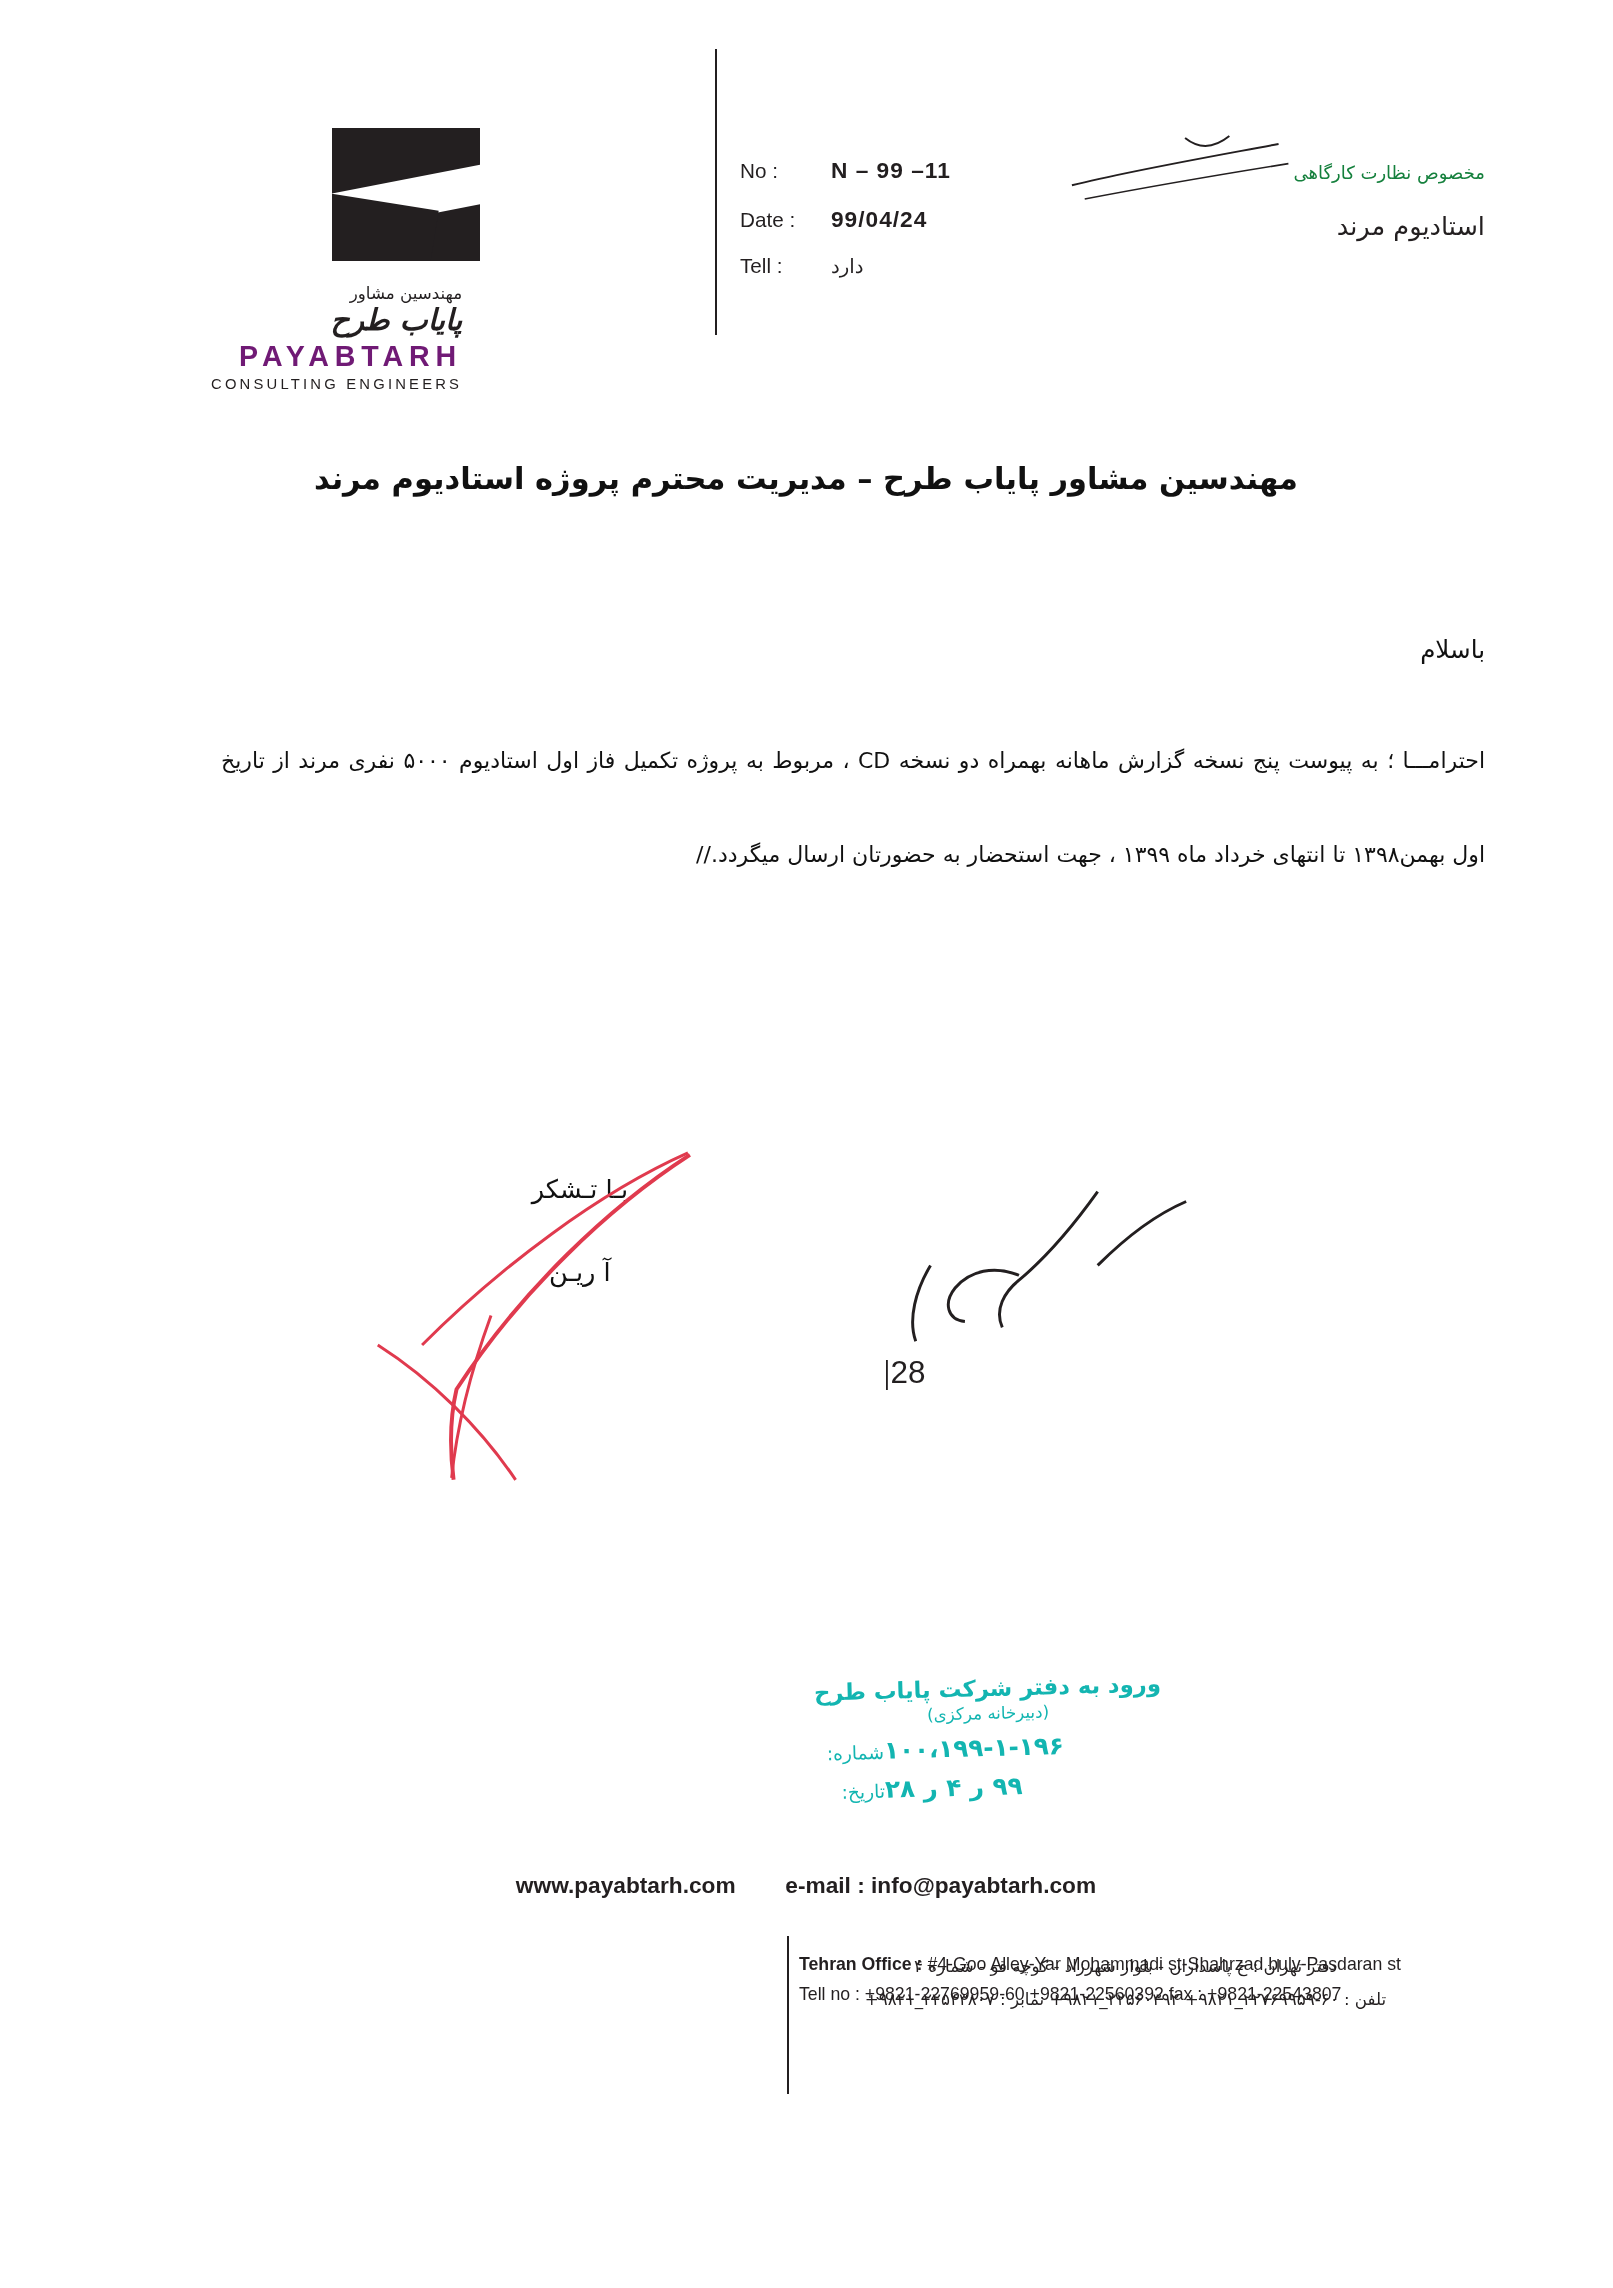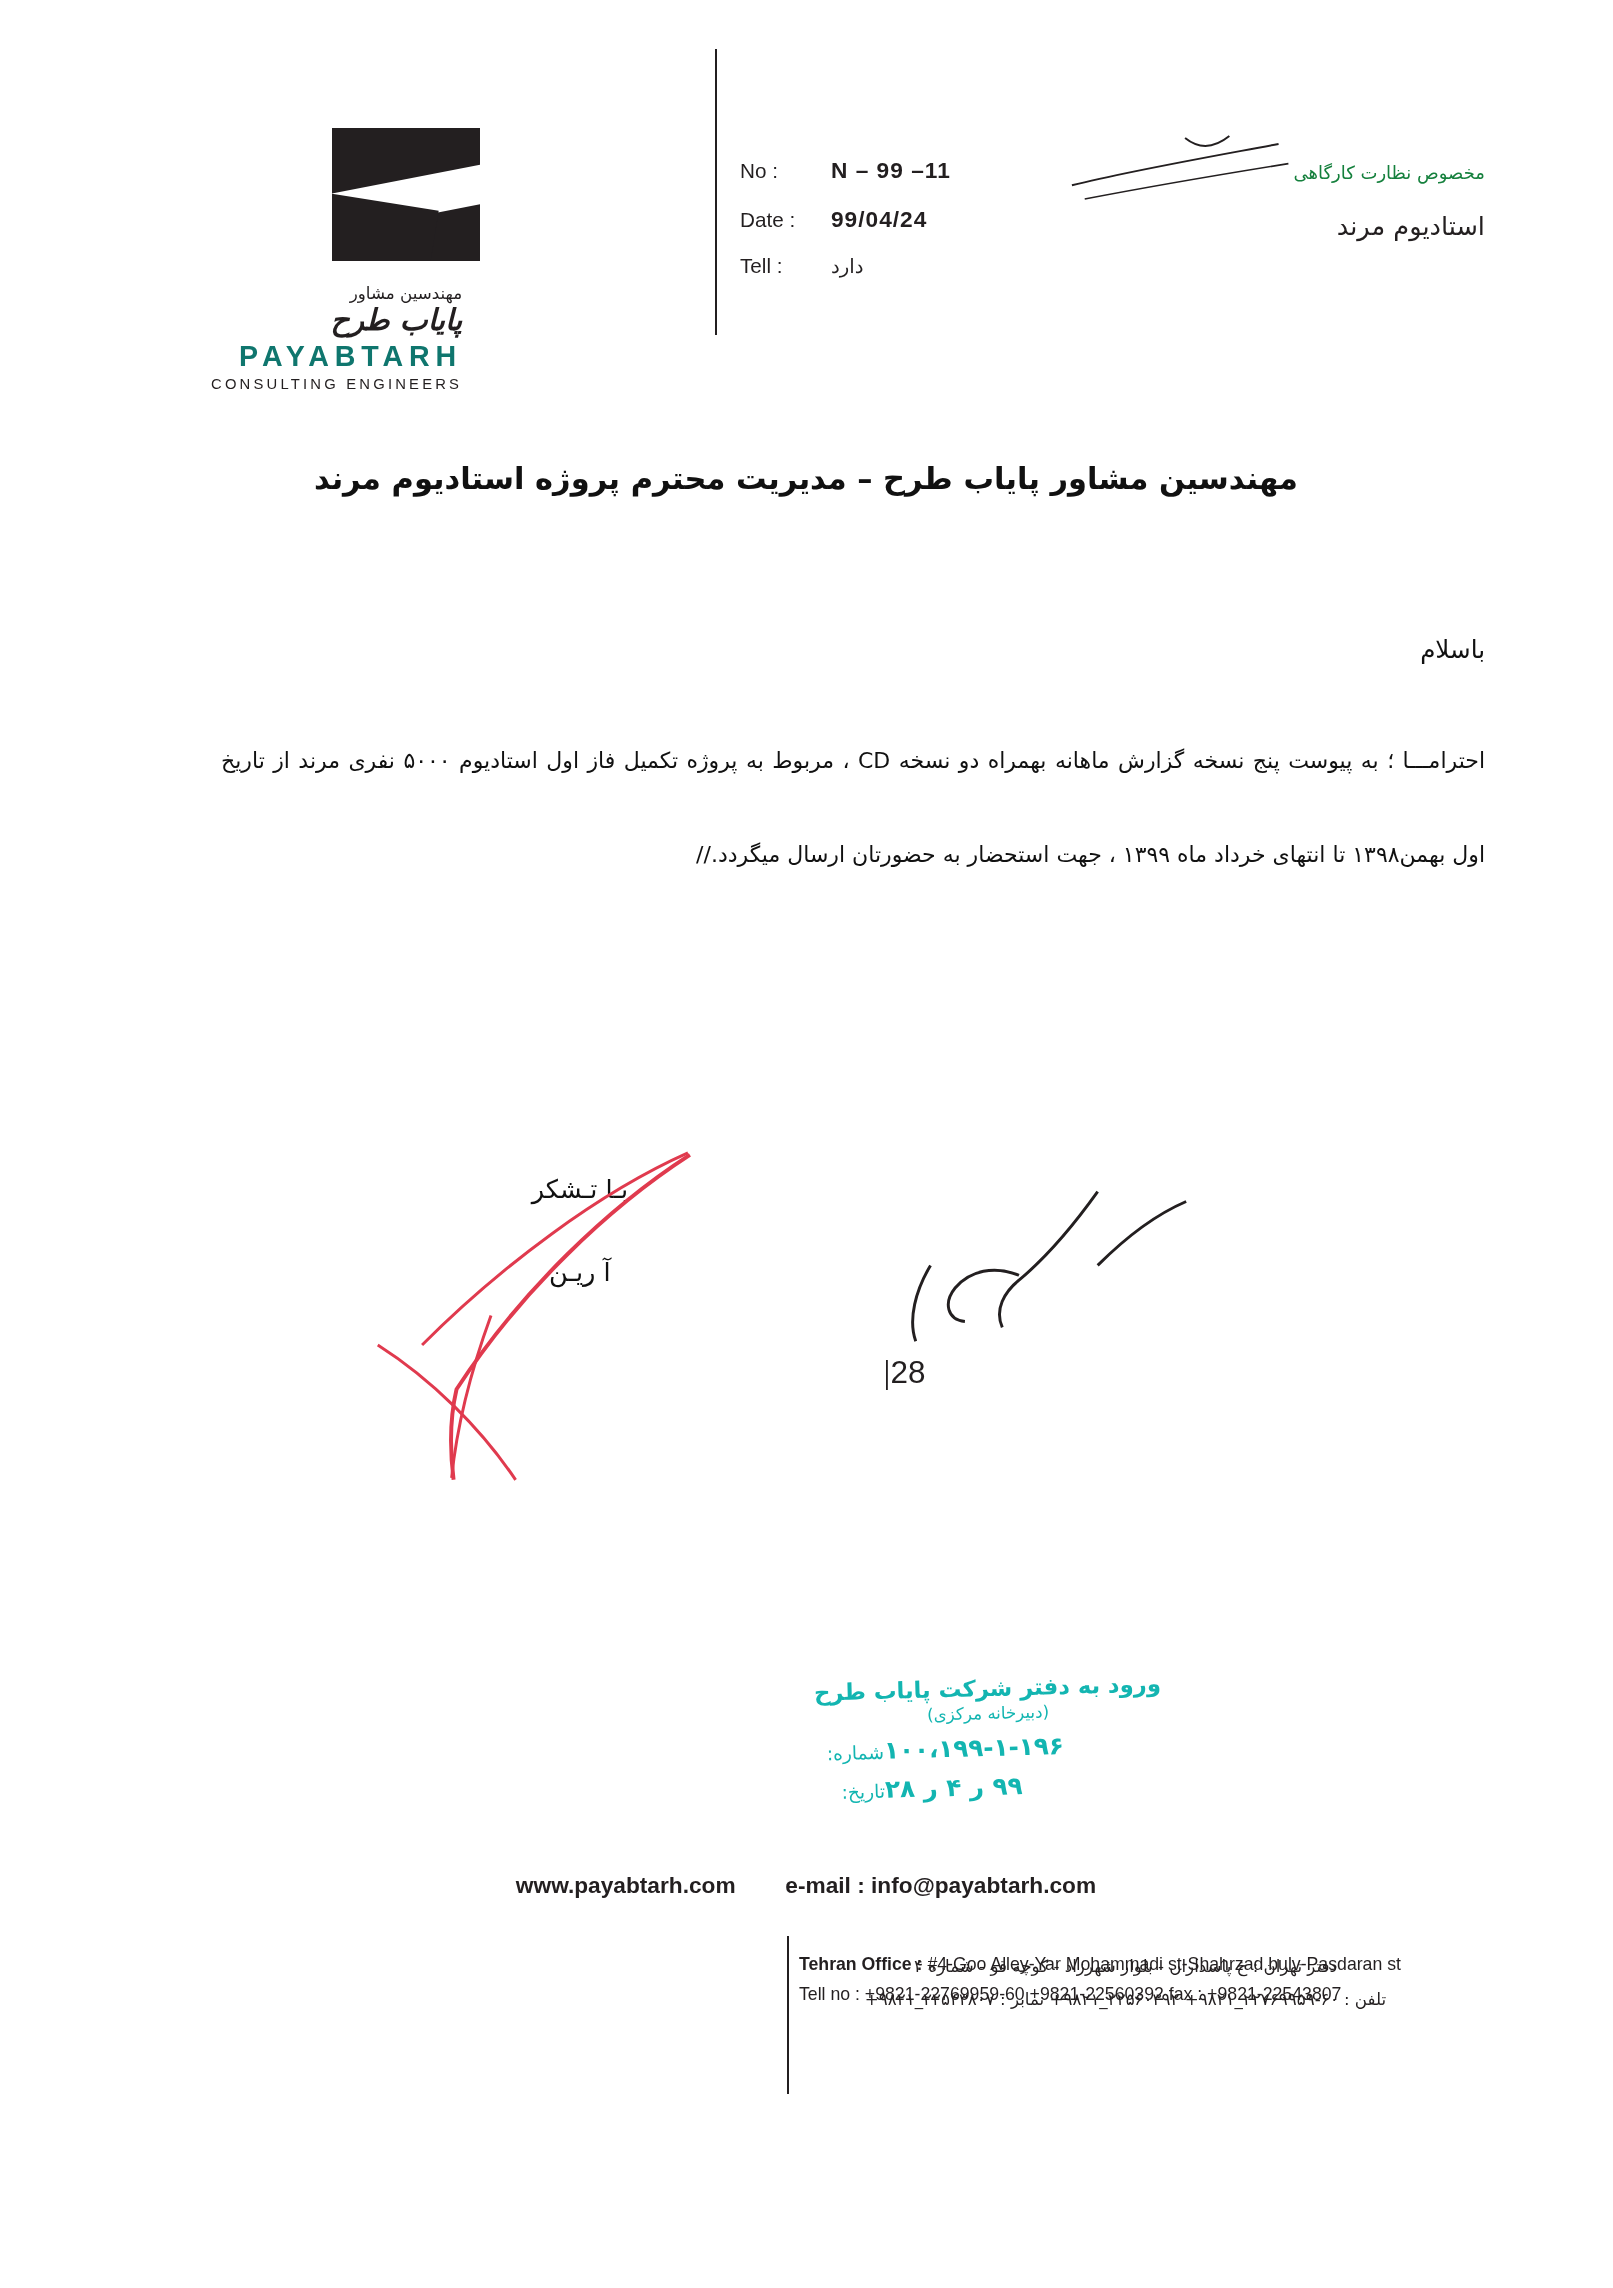--- a/index.html
+++ b/index.html
@@ -76,21 +76,21 @@
     font-weight: bold;
     color: #231f20;
     margin-top: 0;
     letter-spacing: 1px;
     font-style: italic;
   }
   .logo-text .line-en-big {
     font-size: 28.6px;
     font-weight: bold;
     letter-spacing: 5.9px;
-    color: #0f766e;
+    color: #701a75;
     margin-top: 3.9px;
     direction: ltr;
     font-family: "Liberation Sans", sans-serif;
   }
   .logo-text .line-en-small {
     font-size: 14.8px;
     letter-spacing: 3.2px;
     color: #231f20;
     margin-top: 3px;
     direction: ltr;

